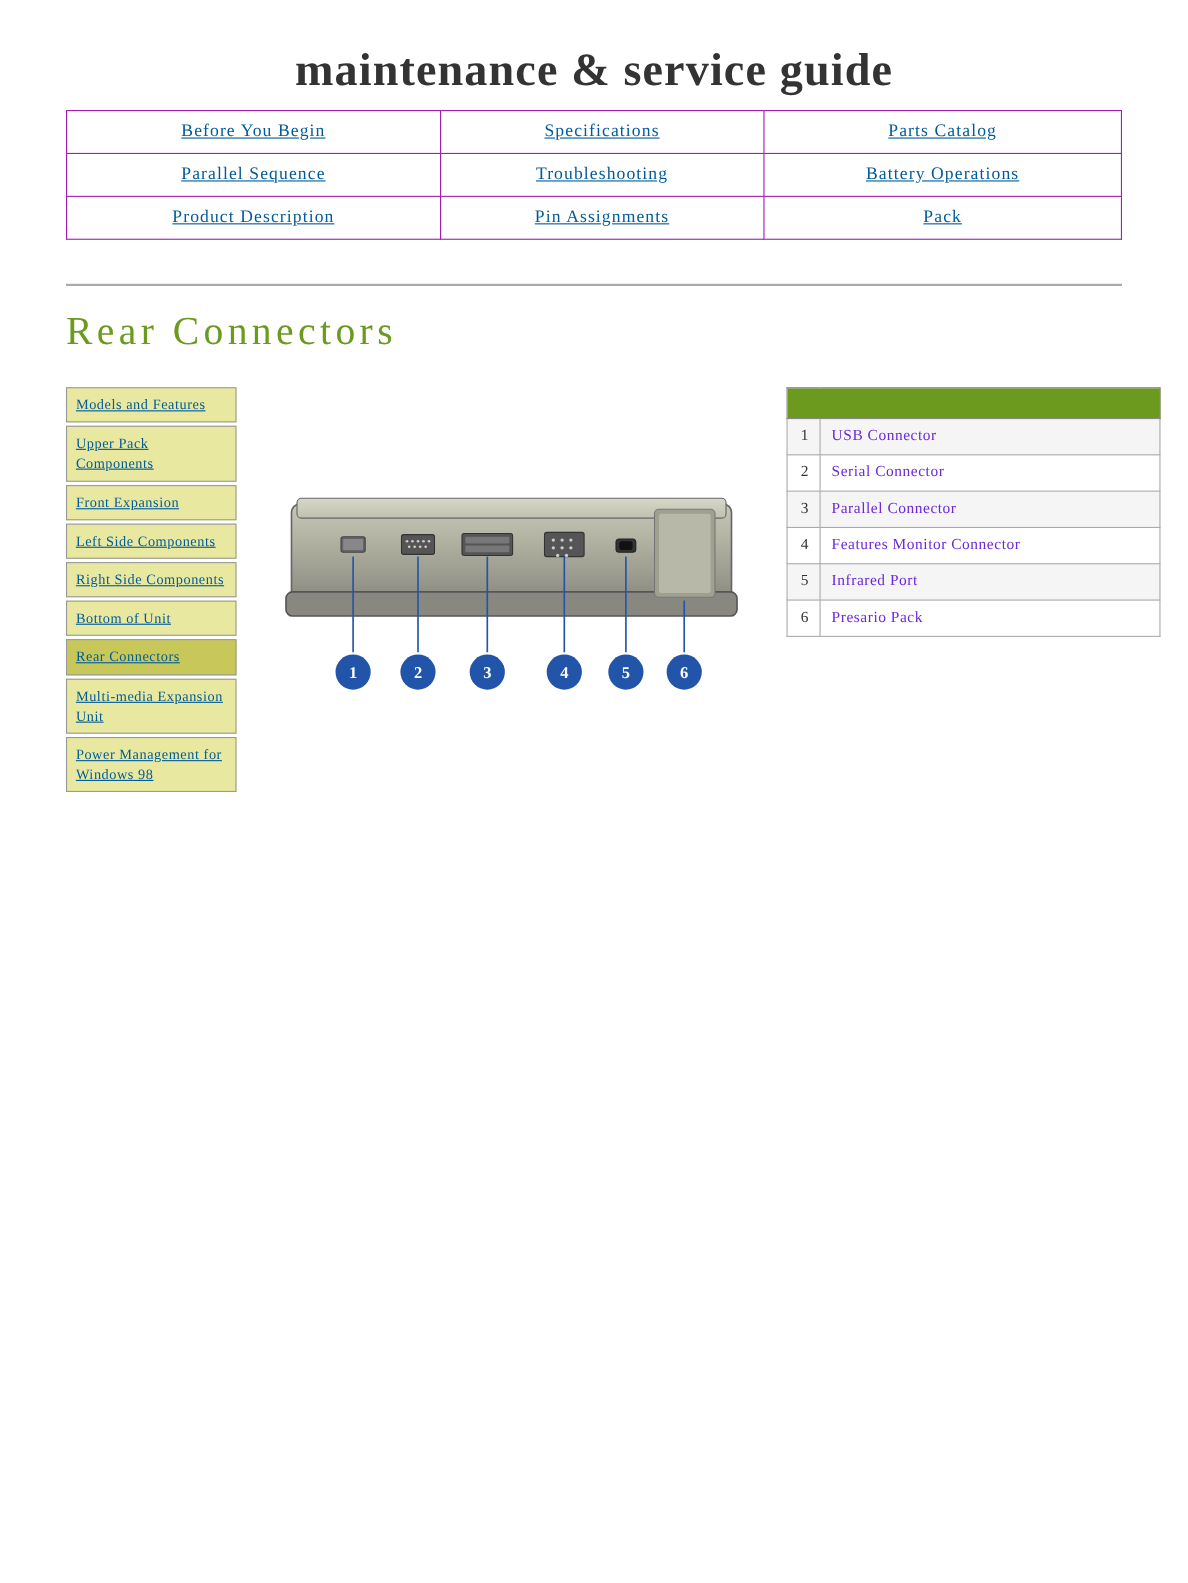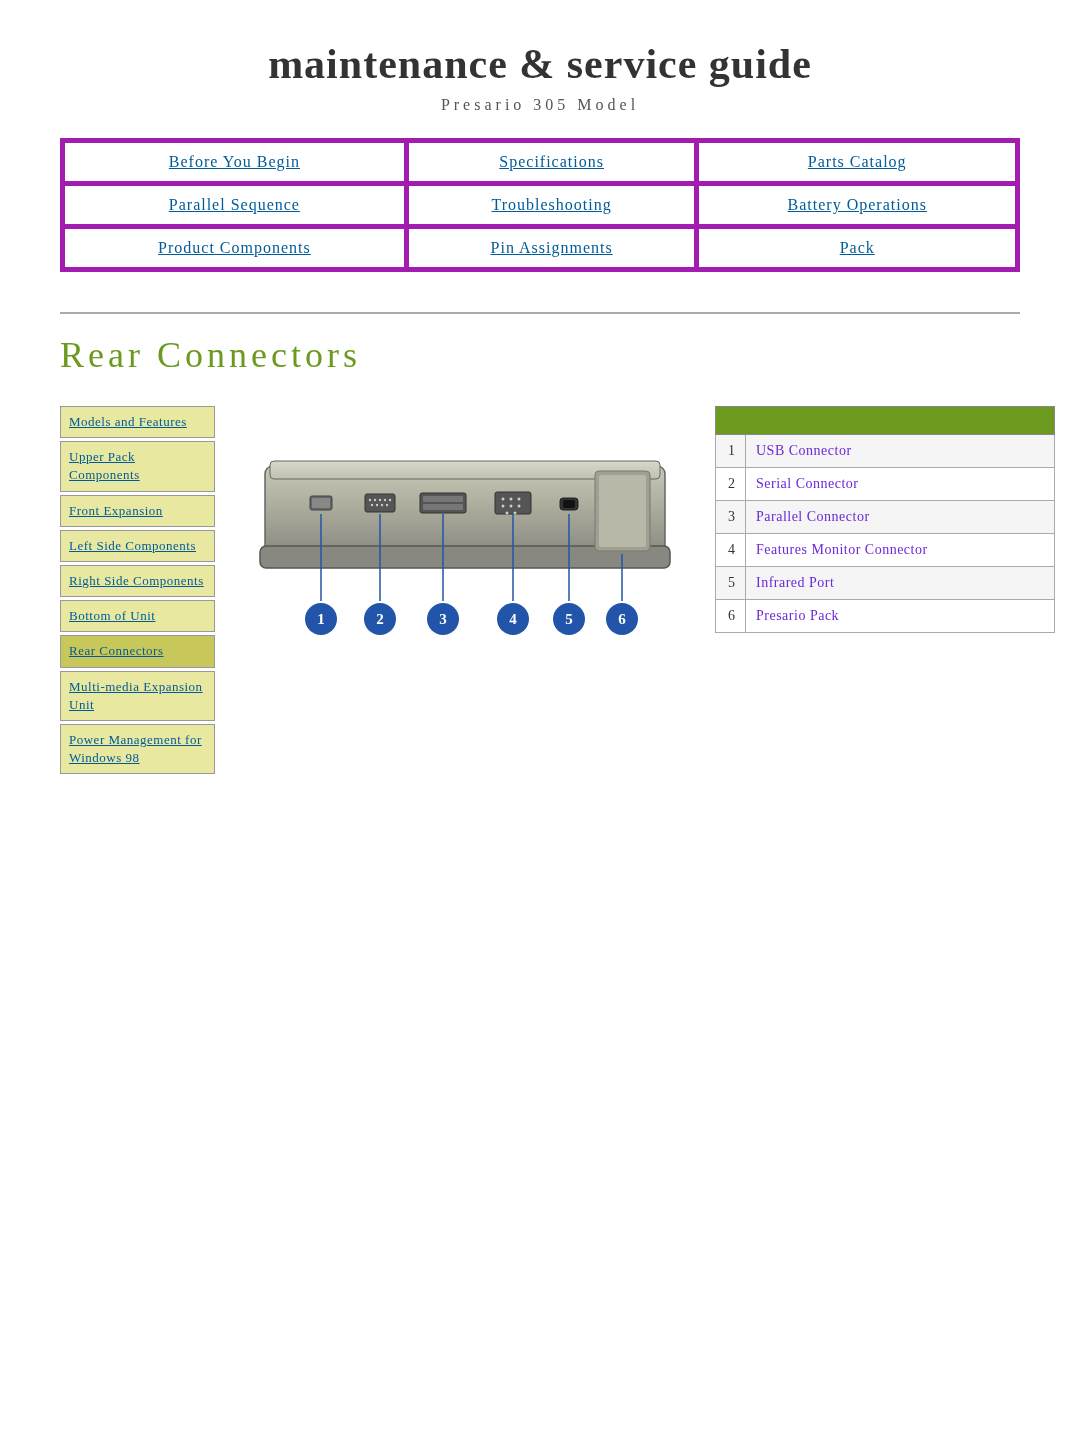--- a/index.html
+++ b/index.html
@@ -11,21 +11,21 @@
       color: #222;
     }
 
     .page-container {
       padding: 40px 60px 60px 60px;
     }
 
     
     .header {
       text-align: center;
-      margin-bottom: 24px;
+      margin-bottom: 12px;
     }
     .header-title {
       font-size: 42px;
       font-weight: bold;
       color: #333;
       font-family: Georgia, serif;
       letter-spacing: 1px;
       margin-bottom: 8px;
     }
     .header-subtitle {
@@ -36,21 +36,21 @@
     }
 
     
     .nav-table {
       width: 100%;
       border-collapse: collapse;
       border: 1px solid #aaa;
       margin-bottom: 40px;
     }
     .nav-table td {
-      border: 5px solid #a21caf;
+      border: 1px solid #a21caf;
       padding: 10px 20px;
       text-align: center;
     }
     .nav-link {
       color: #005b99;
       text-decoration: underline;
       cursor: pointer;
       font-size: 16px;
       font-family: Georgia, serif;
       letter-spacing: 1px;
@@ -70,20 +70,21 @@
       font-family: Georgia, serif;
       letter-spacing: 4px;
       margin-bottom: 30px;
       font-weight: normal;
     }
 
     
     .main-content {
       display: flex;
       gap: 20px;
+      align-items: center;
     }
 
     
     .sidebar {
       width: 155px;
       flex-shrink: 0;
     }
     .sidebar-item {
       background: #e8e8a0;
       border: 1px solid #999;
@@ -156,37 +157,36 @@
       background: #ffffff;
     }
   </style>
 </head>
 <body>
 
 <div class="page-container">
 
   <div class="header">
     <div class="header-title">maintenance &amp; service guide</div>
-    <div class="header-subtitle">Presario 305 Model</div>
   </div>
 
   <table class="nav-table">
     <tbody id="nav-tbody">
         <tr>
           <td><a class="nav-link" href="#">Before You Begin</a></td>
           <td><a class="nav-link" href="#">Specifications</a></td>
           <td><a class="nav-link" href="#">Parts Catalog</a></td>
         </tr>
         <tr>
           <td><a class="nav-link" href="#">Parallel Sequence</a></td>
           <td><a class="nav-link" href="#">Troubleshooting</a></td>
           <td><a class="nav-link" href="#">Battery Operations</a></td>
         </tr>
         <tr>
-          <td><a class="nav-link" href="#">Product Components</a></td>
+          <td><a class="nav-link" href="#">Product Description</a></td>
           <td><a class="nav-link" href="#">Pin Assignments</a></td>
           <td><a class="nav-link" href="#">Pack</a></td>
         </tr>
       </tbody>
   </table>
 
   <hr class="divider">
 
   <div class="page-title">Rear Connectors</div>
 

